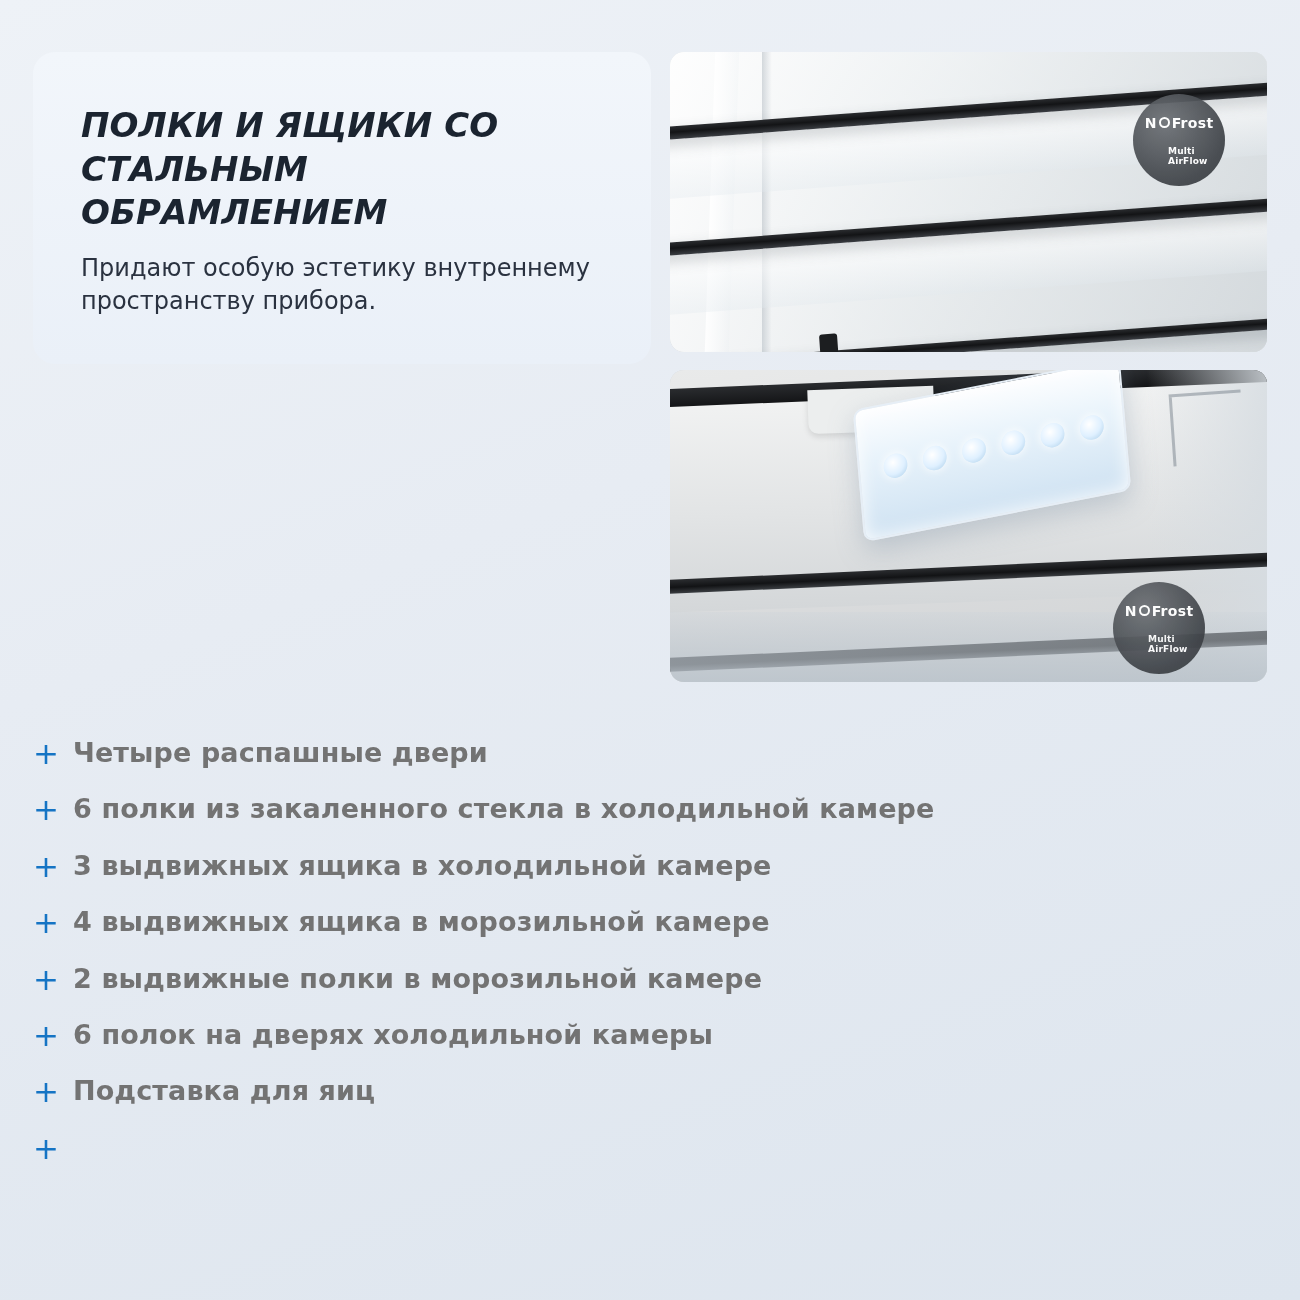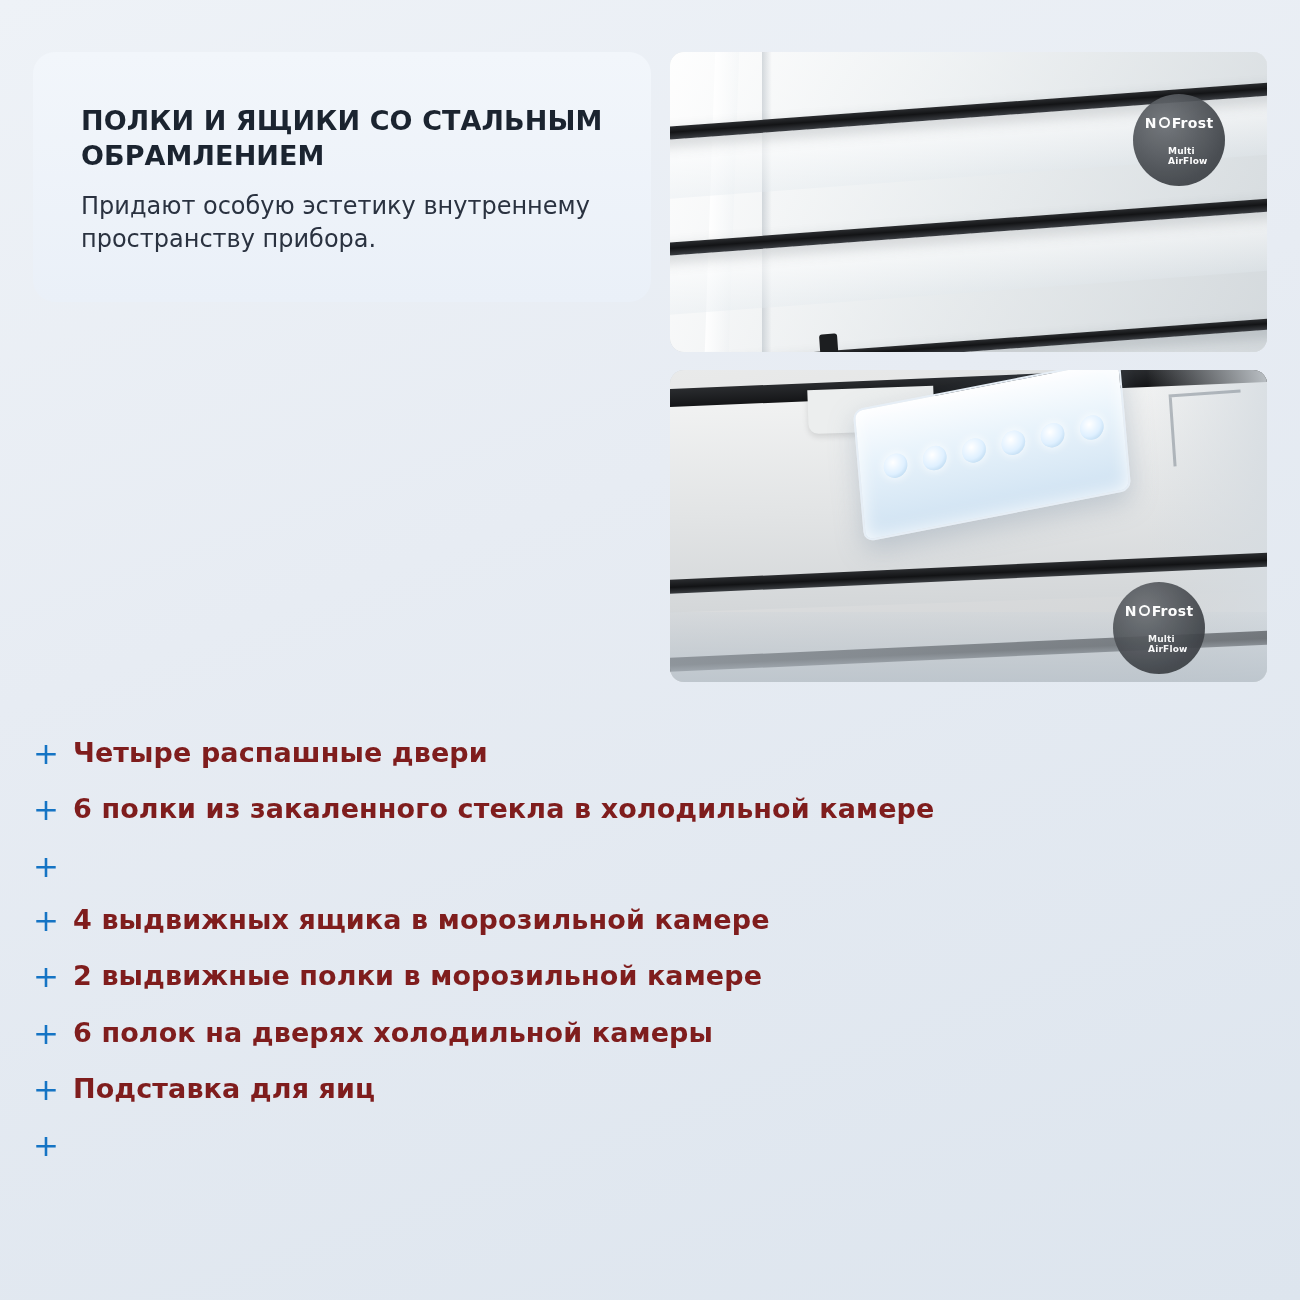--- a/index.html
+++ b/index.html
@@ -39,26 +39,27 @@
 
   .card {
     background: linear-gradient(180deg, #f2f6fb 0%, #eaf0f8 100%);
     border-radius: 22px;
     padding: 52px 48px 46px 48px;
   }
 
   .card + .card { margin-top: 20px; }
 
   .card-title {
-    font-size: 27px;
+    font-size: 34px;
     font-weight: 700;
     line-height: 1.28;
     color: #1b2430;
     letter-spacing: 0.1px;
     text-transform: uppercase;
+    font-style: italic;
   }
 
   .card-title .accent { color: #1574c4; }
 
   .card-text {
     margin-top: 17px;
     font-size: 24px;
     line-height: 1.38;
     color: #2a3240;
     font-weight: 400;
@@ -244,21 +245,21 @@
     line-height: 1;
     width: 22px;
     flex: 0 0 22px;
     text-align: center;
     transform: translateY(2px);
   }
 
   .feature-text {
     font-size: 27px;
     font-weight: 700;
-    color: #7f1d1d;
+    color: #737373;
     line-height: 1.2;
     letter-spacing: 0.1px;
   }
 </style>
 </head>
 <body>
 
 <div class="page">
 
   <div class="top-area">
@@ -333,20 +334,21 @@
       <div class="feature-row">
         <span class="plus">+</span>
         <span class="feature-text">Четыре распашные двери</span>
       </div>
       <div class="feature-row">
         <span class="plus">+</span>
         <span class="feature-text">6 полки из закаленного стекла в холодильной камере</span>
       </div>
       <div class="feature-row">
         <span class="plus">+</span>
+        <span class="feature-text">3 выдвижных ящика в холодильной камере</span>
       </div>
       <div class="feature-row">
         <span class="plus">+</span>
         <span class="feature-text">4 выдвижных ящика в морозильной камере</span>
       </div>
       <div class="feature-row">
         <span class="plus">+</span>
         <span class="feature-text">2 выдвижные полки в морозильной камере</span>
       </div>
       <div class="feature-row">

